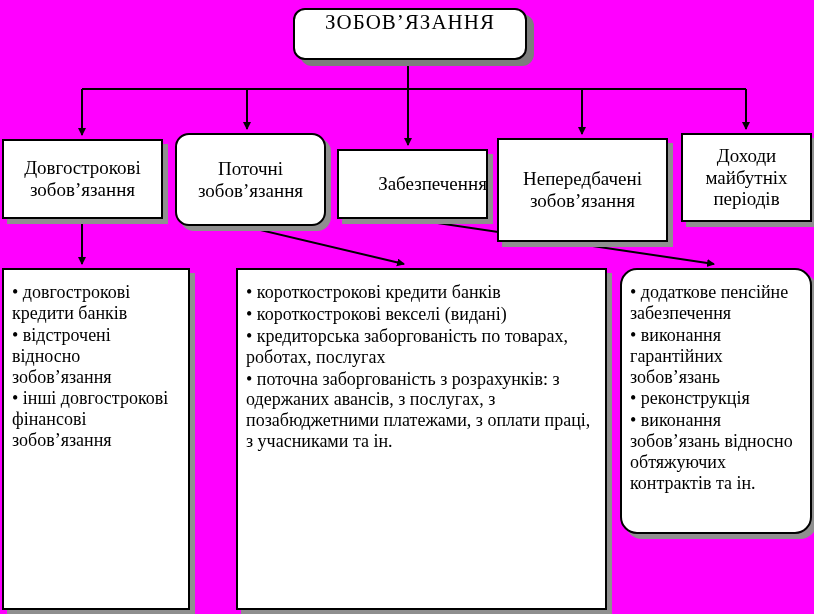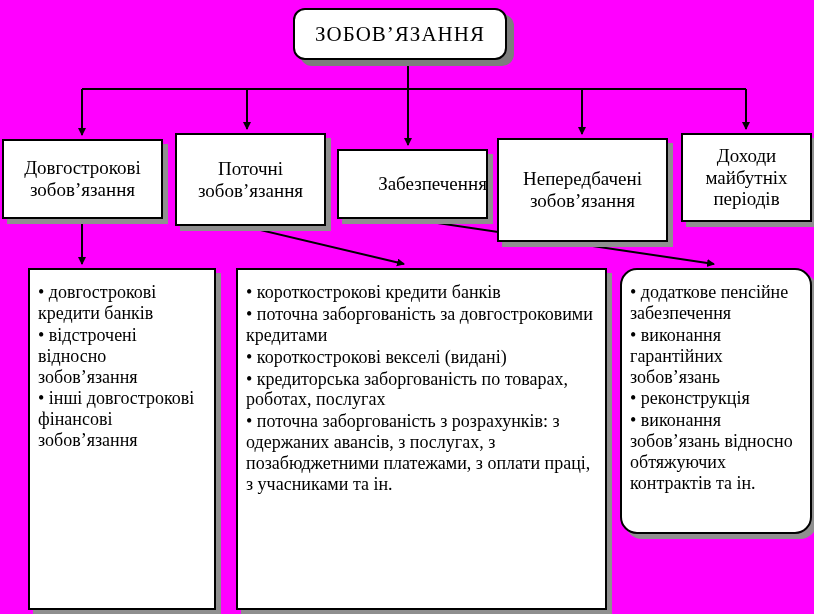--- a/index.html
+++ b/index.html
@@ -12,44 +12,44 @@
     overflow:hidden;
   }
   .box{
     position:absolute;
     background:#FFFFFF;
     border:2px solid #000;
     box-shadow:5px 5px 0 #8f8f8f;
     box-sizing:border-box;
   }
   .title-box{
-    left:293px;top:8px;width:214px;height:52px;
+    left:293px;top:8px;width:234px;height:52px;
     border-radius:12px;
     box-shadow:7px 6px 0 #7d7d7d;
-    display:flex;align-items:center;justify-content:center;
+    display:flex;align-items:flex-start;justify-content:center;
     font-size:21px;letter-spacing:1px;
     text-align:center;
   }
   .lvl1{
     display:flex;align-items:center;justify-content:center;
     text-align:center;
     font-size:19px;line-height:1.15;
     padding:2px 4px;
   }
   #node-long-term   {left:2px;  top:139px;width:161px;height:80px;}
-  #node-current     {left:175px;top:133px;width:151px;height:93px;}
+  #node-current     {left:175px;top:133px;width:151px;height:93px;border-radius:14px;}
   #node-provisions  {left:337px;top:149px;width:151px;height:70px;padding-left:44px;}
   #node-contingent  {left:497px;top:138px;width:171px;height:104px;}
   #node-deferred    {left:681px;top:133px;width:131px;height:89px;}
   .detail{
     font-size:18px;line-height:1.16;
     padding:12px 8px 8px 8px;
     text-align:left;
   }
-  #detail-long-term {left:2px;  top:268px;width:188px;height:342px;margin-left:26px;}
+  #detail-long-term {left:2px;  top:268px;width:188px;height:342px;}
   #detail-current   {left:236px;top:268px;width:371px;height:342px;}
   #detail-provisions{left:620px;top:268px;width:192px;height:266px;border-radius:17px;}
   .bullet-item::before{content:"• ";}
   .bullet-item{margin:0 0 1px 0;}
   #connectors{
     position:absolute;left:0;top:0;width:814px;height:614px;
     pointer-events:none;
   }
 </style>
 </head>
@@ -100,21 +100,20 @@
   </div>
 
   <div class="box detail" id="detail-long-term">
       <div class="bullet-item">довгострокові кредити банків</div>
       <div class="bullet-item">відстрочені відносно зобов’язання</div>
       <div class="bullet-item">інші довгострокові фінансові зобов’язання</div>
     </div>
 
   <div class="box detail" id="detail-current">
       <div class="bullet-item">короткострокові кредити банків</div>
-      <div class="bullet-item">поточна заборгованість за довгостроковими кредитами</div>
       <div class="bullet-item">короткострокові векселі (видані)</div>
       <div class="bullet-item">кредиторська заборгованість по товарах, роботах, послугах</div>
       <div class="bullet-item">поточна заборгованість з розрахунків: з одержаних авансів, з послугах, з позабюджетними платежами, з оплати праці, з учасниками та ін.</div>
     </div>
 
   <div class="box detail" id="detail-provisions">
       <div class="bullet-item">додаткове пенсійне забезпечення</div>
       <div class="bullet-item">виконання гарантійних зобов’язань</div>
       <div class="bullet-item">реконструкція</div>
       <div class="bullet-item">виконання зобов’язань відносно обтяжуючих контрактів та ін.</div>

